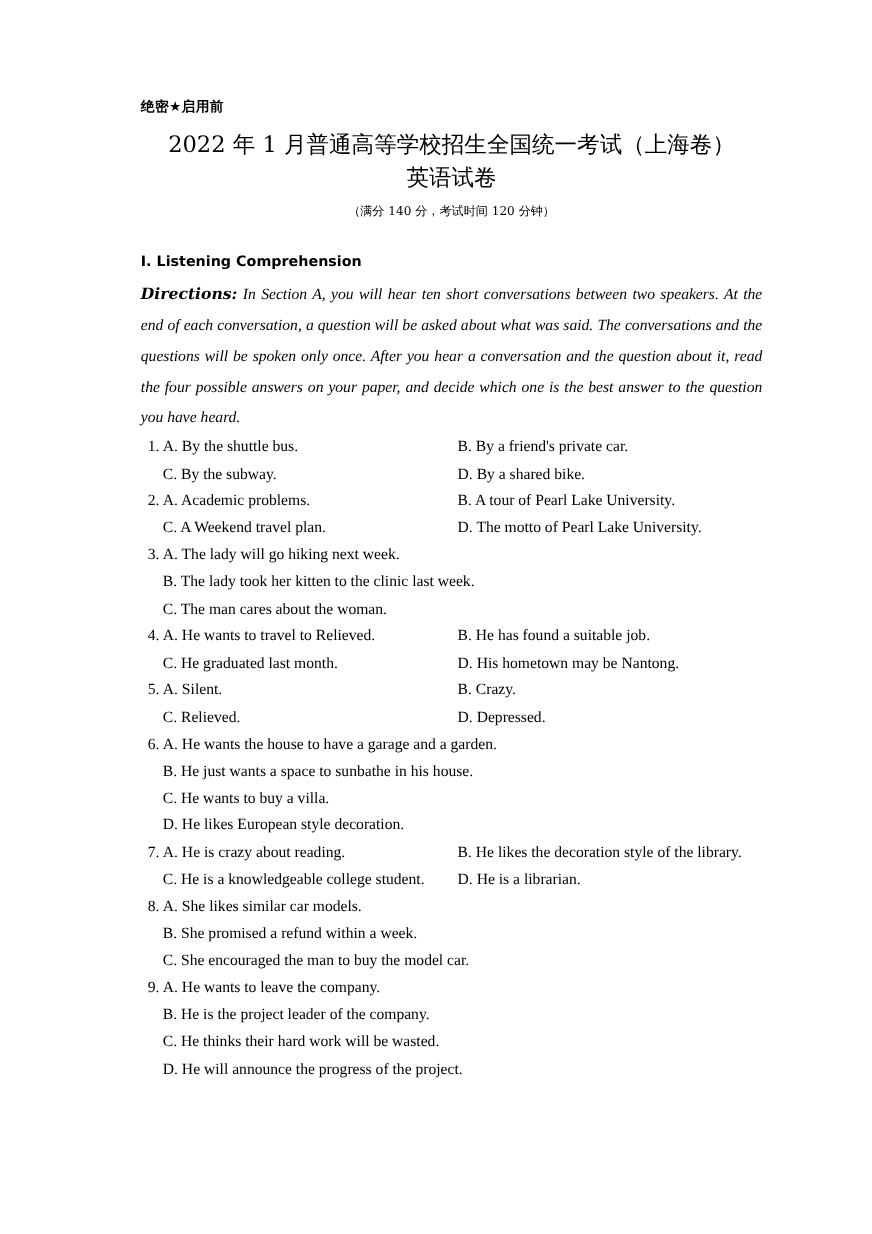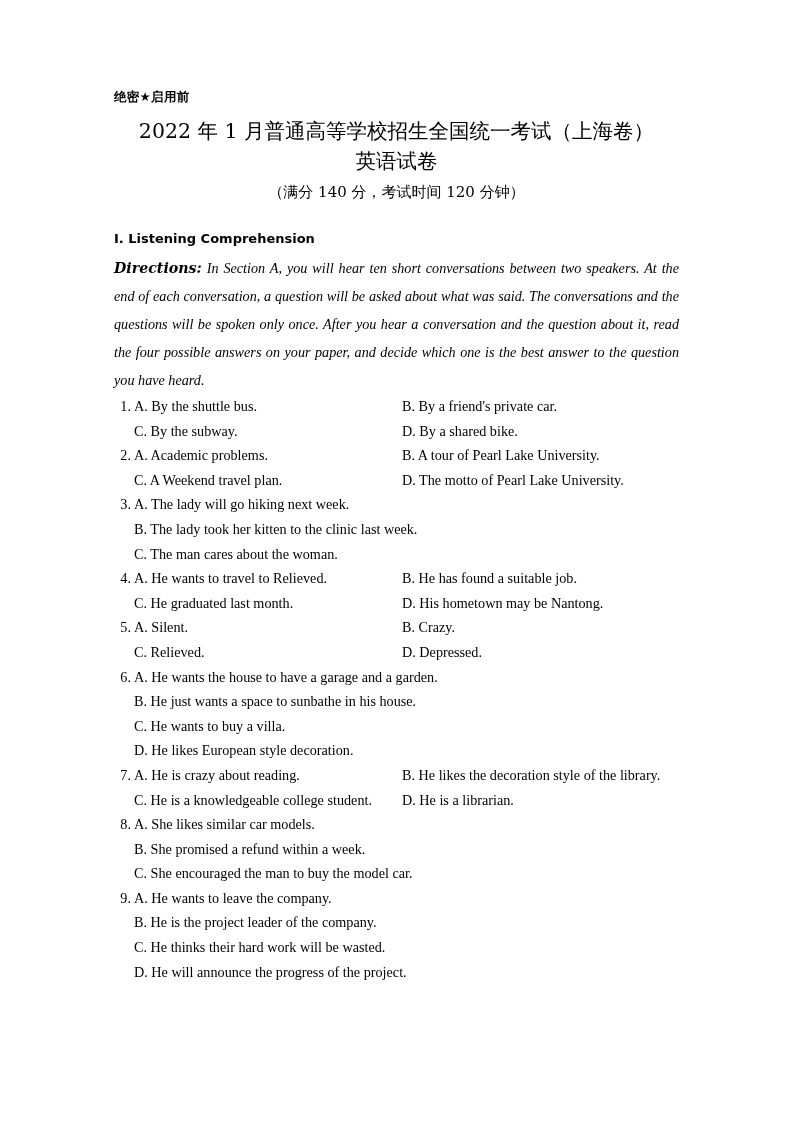--- a/index.html
+++ b/index.html
@@ -18,21 +18,21 @@
   .page {
     position: absolute;
     left: 0; top: 0;
     width: 793px;
     height: 1122px;
     padding: 0;
     box-sizing: border-box;
   }
   .content {
     position: absolute;
-    left: 114px;
+    left: 128px;
     top: 88px;
     width: 565px;
   }
 
   
   .secret-mark {
     font-family: "DejaVu Sans", "Liberation Sans", sans-serif;
     font-weight: bold;
     font-size: 12.5px;
     letter-spacing: 0.3px;
@@ -52,21 +52,21 @@
   .title-sub {
     text-align: center;
     font-family: "DejaVu Serif", "Liberation Serif", serif;
     font-size: 20.5px;
     line-height: 30px;
     margin: 0 0 2px 0;
   }
   .title-score {
     text-align: center;
     font-family: "DejaVu Serif", "Liberation Serif", serif;
-    font-size: 15px;
+    font-size: 11px;
     line-height: 28px;
     margin: 0 0 20px 0;
   }
 
   
   .sec-head {
     font-family: "DejaVu Sans", "Liberation Sans", sans-serif;
     font-weight: bold;
     font-size: 13px;
     line-height: 26px;

